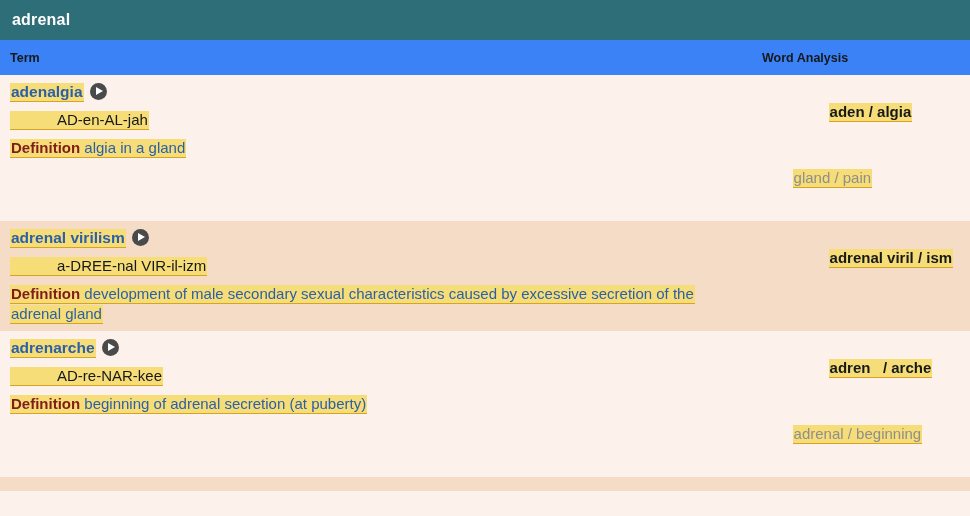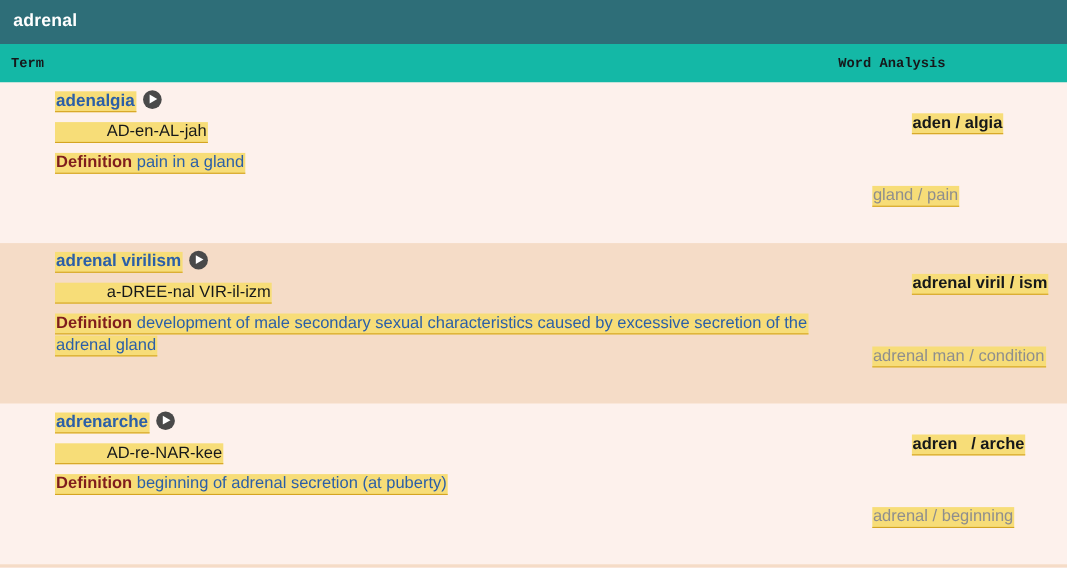--- a/index.html
+++ b/index.html
@@ -28,26 +28,25 @@
   .title-bar .title {
     color: #ffffff;
     font-size: 16px;
     font-weight: bold;
     letter-spacing: 0.2px;
   }
 
   
   .col-header {
     height: 35px;
-    background: #14b8a6;
+    background: #3b82f6;
     display: flex;
     align-items: center;
     box-sizing: border-box;
     position: relative;
-    font-family: Liberation Mono, monospace;
   }
   .col-header .ch {
     font-size: 12.5px;
     font-weight: bold;
     color: #16181a;
     position: absolute;
   }
   .ch-term { left: 10px; }
   .ch-word { left: 762px; }
 
@@ -79,21 +78,20 @@
     border-bottom: 1.5px solid #d4a422;
     box-decoration-break: clone;
     -webkit-box-decoration-break: clone;
     padding: 0 1px 0.5px 1px;
   }
 
   .line {
     line-height: 20px;
     margin-bottom: 8px;
     font-size: 15px;
-    margin-left: 40px;
   }
   .line:last-child { margin-bottom: 0; }
 
   .term-name {
     color: #2b5fa8;
     font-weight: bold;
     font-size: 15.5px;
   }
   .pron {
     color: #16181a;
@@ -166,21 +164,21 @@
 
   <div class="row odd">
     <div class="col-term">
       <div class="line">
         <span class="hl term-name">adenalgia</span><span class="play-btn"></span>
       </div>
       <div class="line">
         <span class="hl pron">AD-en-AL-jah</span>
       </div>
       <div class="line">
-        <span class="hl"><span class="defn-label">Definition</span> <span class="defn-text">pain in a gland</span></span>
+        <span class="hl"><span class="defn-label">Definition</span> <span class="defn-text">algia in a gland</span></span>
       </div>
     </div>
     <div class="col-word">
       <div class="wa-line">
         <span class="hl wa-roots">aden / algia</span>
       </div>
       <div class="wa-line">
         <span class="hl wa-meaning">gland / pain</span>
       </div>
     </div>
@@ -195,23 +193,20 @@
         <span class="hl pron">a-DREE-nal VIR-il-izm</span>
       </div>
       <div class="line">
         <span class="hl"><span class="defn-label">Definition</span> <span class="defn-text">development of male secondary sexual characteristics caused by excessive secretion of the adrenal gland</span></span>
       </div>
     </div>
     <div class="col-word">
       <div class="wa-line">
         <span class="hl wa-roots">adrenal viril / ism</span>
       </div>
-      <div class="wa-line">
-        <span class="hl wa-meaning">adrenal man / condition</span>
-      </div>
     </div>
   </div>
 
   <div class="row odd">
     <div class="col-term">
       <div class="line">
         <span class="hl term-name">adrenarche</span><span class="play-btn"></span>
       </div>
       <div class="line">
         <span class="hl pron">AD-re-NAR-kee</span>

